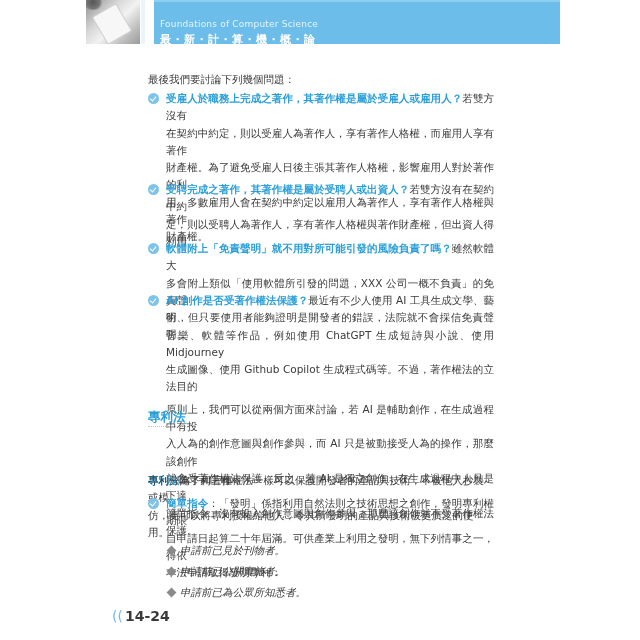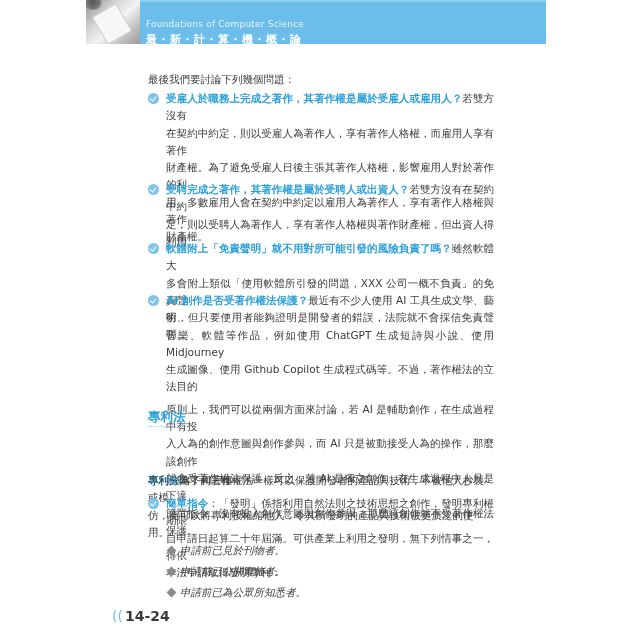--- a/index.html
+++ b/index.html
@@ -17,21 +17,21 @@
     border:1px solid #cfcfcf; transform:rotate(-30deg); border-radius:2px;
   }
   .photo .plant {
     position:absolute; left:-4px; top:-6px; width:22px; height:16px; border-radius:50%;
     background: radial-gradient(circle, #555 0%, #777 50%, rgba(120,120,120,0) 70%);
   }
   .banner-bar {
     position:absolute; left:141px; top:0; width:4px; height:44px; background:#e9f4fb;
   }
   .banner {
-    position:absolute; left:140px; top:0; width:406px; height:44px; background:#6cbde9;
+    position:absolute; left:154px; top:0; width:406px; height:44px; background:#6cbde9;
     border-top:2px solid #8ecff2; box-sizing:border-box;
   }
   .banner .en {
     position:absolute; left:6px; top:17px; color:#e6f5ff; font-size:9px; letter-spacing:0.2px;
   }
   .banner .zh {
     position:absolute; left:6px; top:30px; color:#ffffff; font-size:11px; letter-spacing:1px; font-weight:bold;
   }
   .content {
     position:absolute; left:148px; top:0; width:346px;

